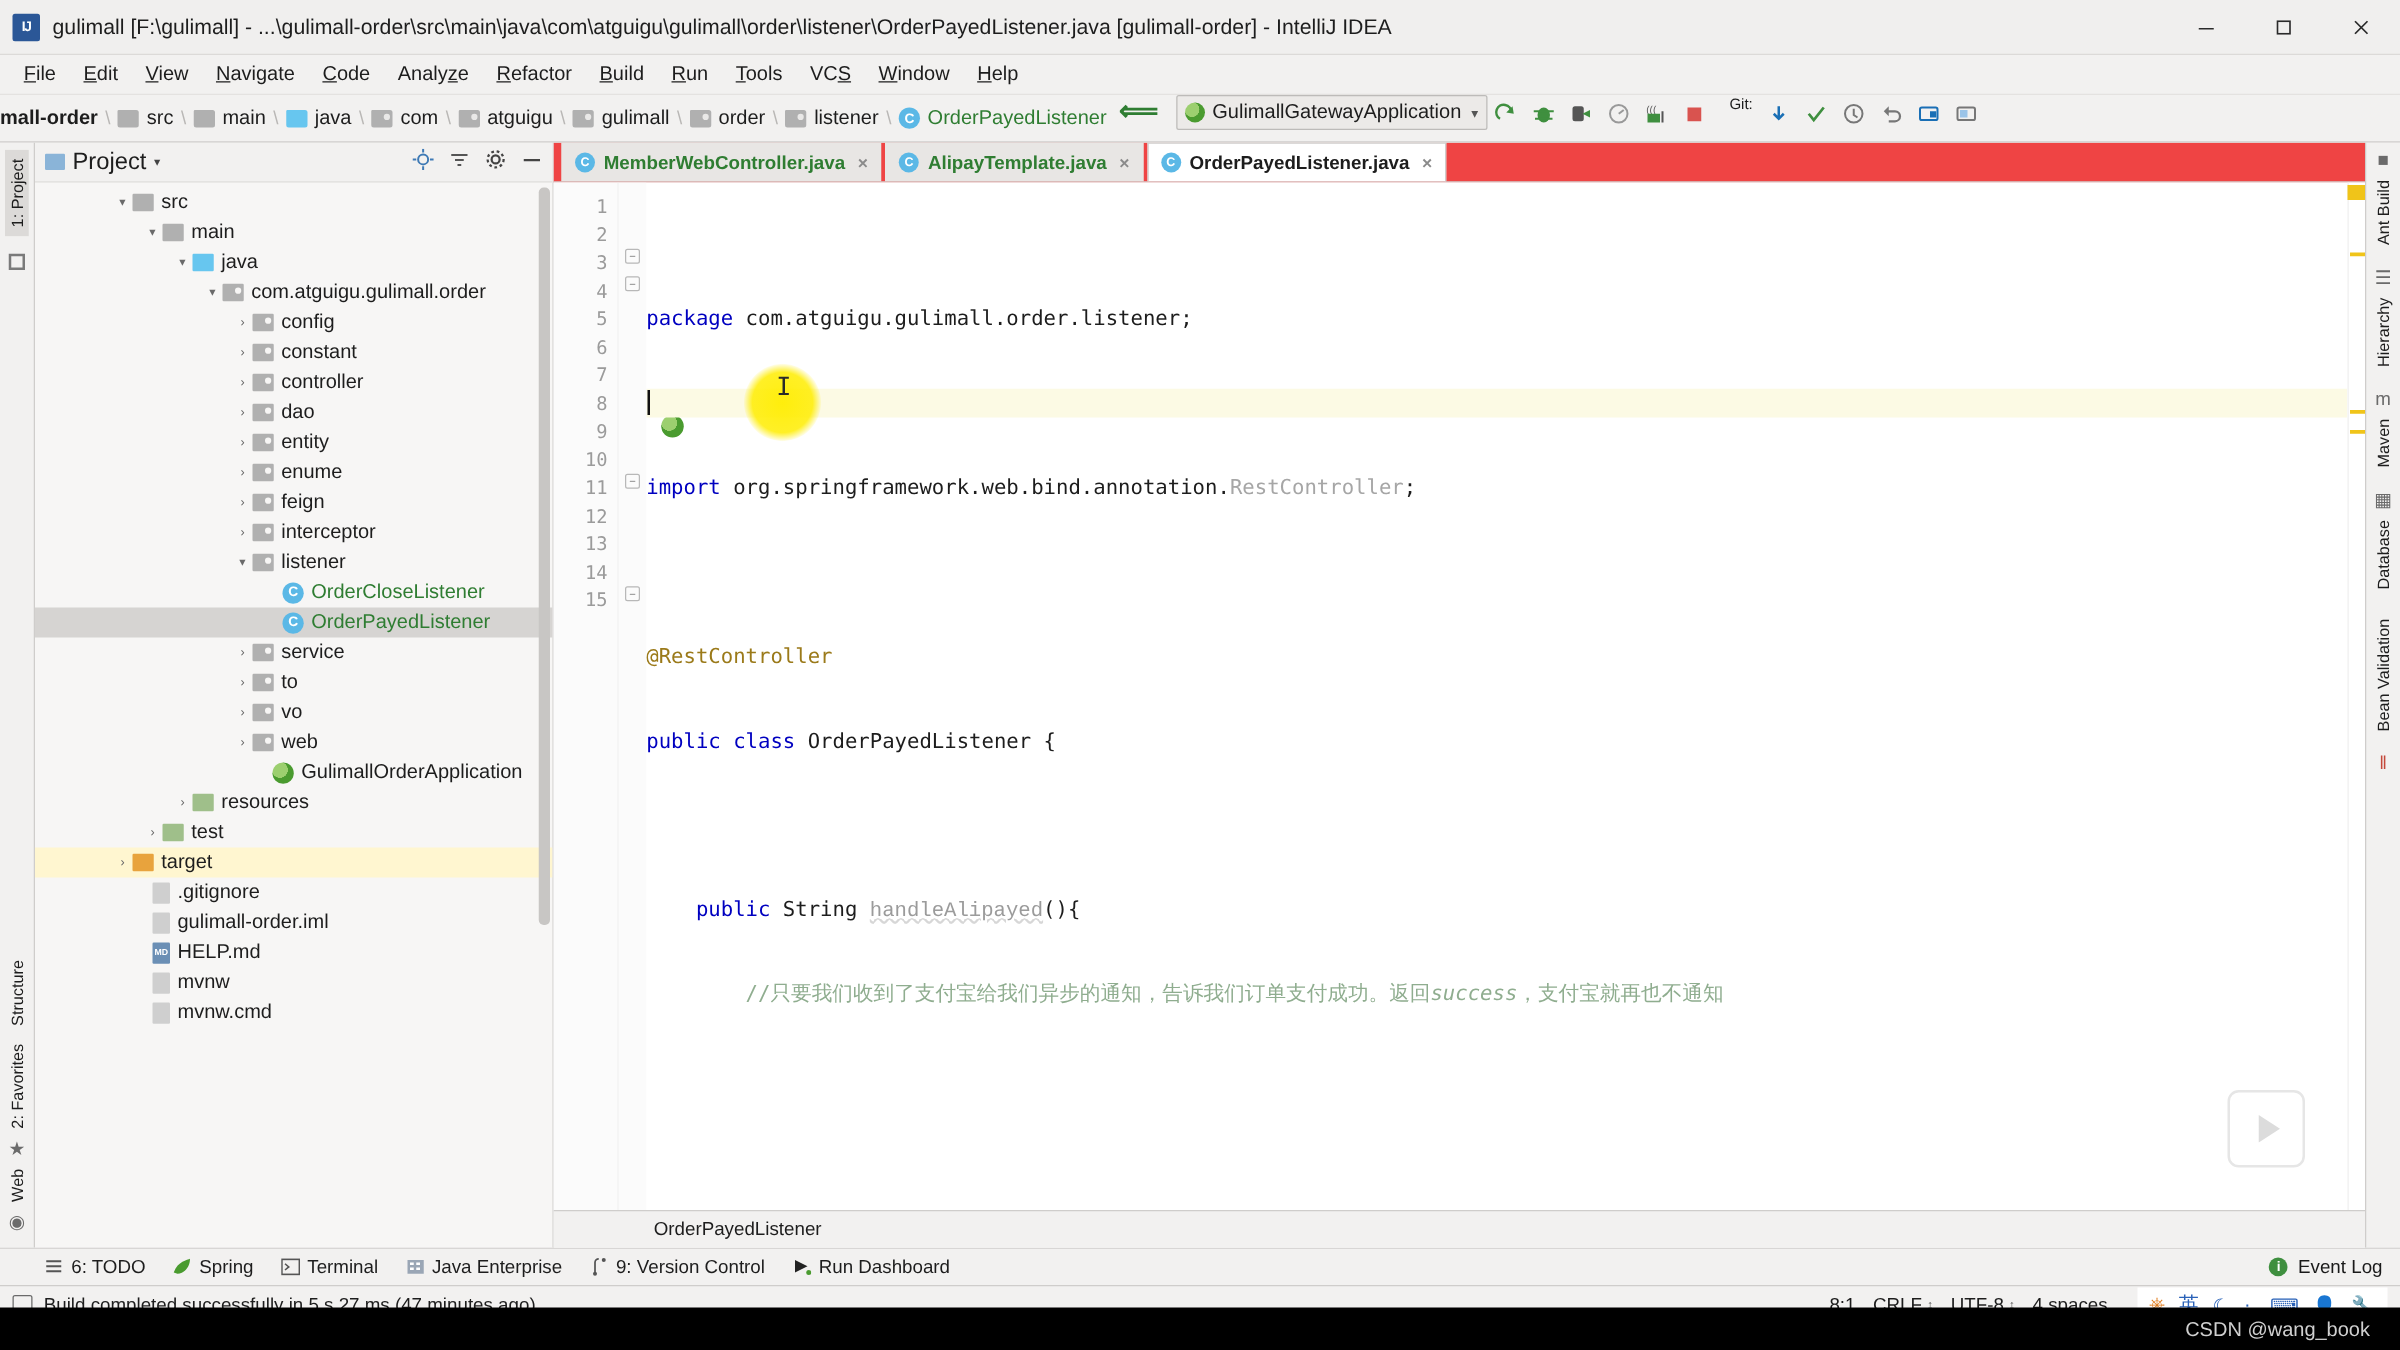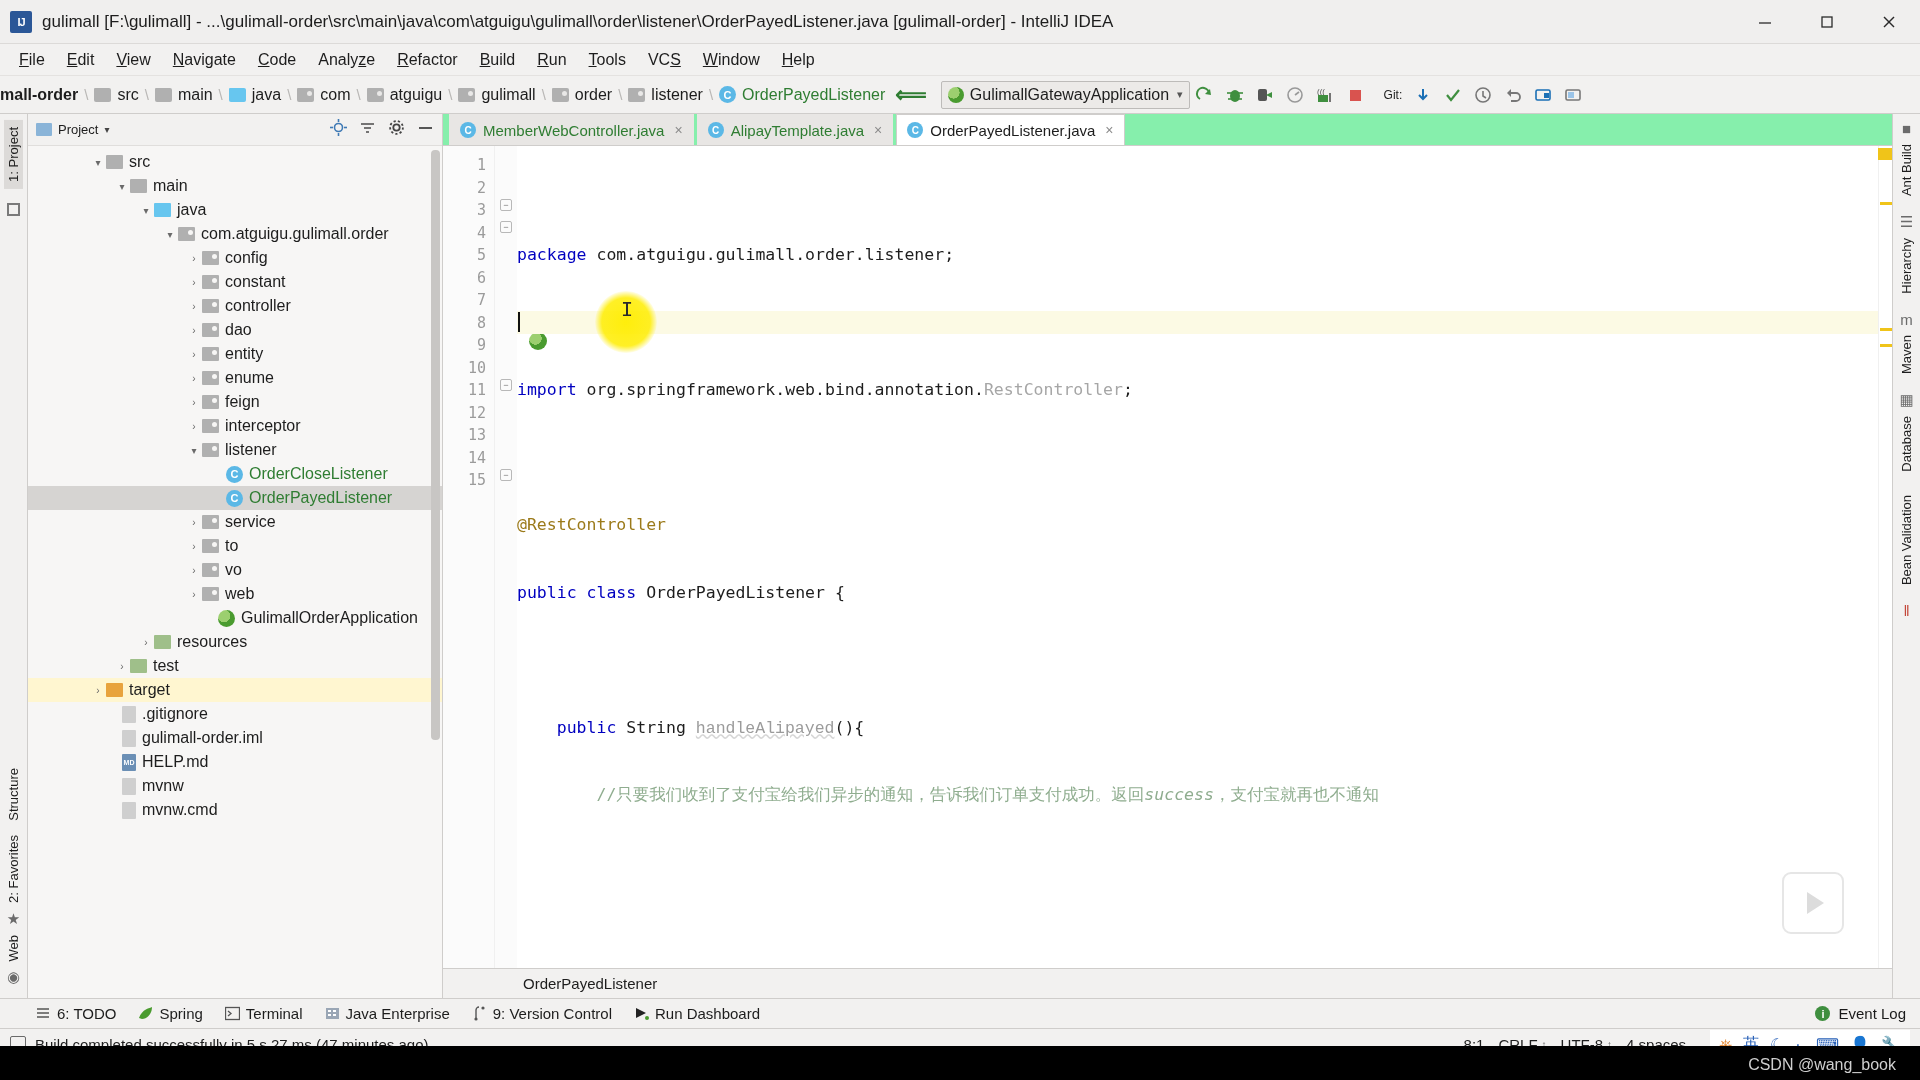--- a/index.html
+++ b/index.html
@@ -40,21 +40,21 @@
     height: 32px; background: #f2f1f0; display: flex; align-items: center;
     padding-left: 8px; border-bottom: 1px solid #e4e2e0;
   }
   .menu-item {
     font-size: 16px; color: #1d1d1d; padding: 2px 11px; white-space: nowrap;
   }
   .menu-item u { text-decoration: underline; }
 
   
   .toolbar {
-    height: 38px; background: #f2f1f0; display: flex; align-items: center;
+    height: 38px; background: #f2f1f0; display: flex; 
     border-bottom: 1px solid #cfcdcb; position: relative; overflow: hidden;
   }
   .crumb { display: flex; align-items: center; white-space: nowrap; }
   .crumb-label { font-size: 16px; color: #1d1d1d; }
   .crumb-label.bold { font-weight: bold; }
   .crumb-sep { color: #b9b7b5; margin: 0 6px; font-size: 15px; }
   .folder-ic {
     width: 17px; height: 14px; margin-right: 6px; border-radius: 1px 2px 2px 2px;
     background: #b0b0b0; position: relative; flex: none;
   }
@@ -113,21 +113,21 @@
     width: 415px; background: #f7f6f5; border-right: 1px solid #cfcdcb;
     display: flex; flex-direction: column;
   }
   .project-head {
     height: 32px; display: flex; align-items: center; padding: 0 8px;
     background: #f2f1f0; border-bottom: 1px solid #e0dedc; gap: 6px;
   }
   .proj-folder {
     width: 16px; height: 13px; background: #8ab4d8; border-radius: 1px; flex: none;
   }
-  .proj-title { font-size: 13px; color: #1d1d1d; }
+  .proj-title { font-size: 19px; color: #1d1d1d; }
   .proj-caret { font-size: 10px; color: #444; }
   .proj-head-icons { margin-left: auto; display: flex; align-items: center; gap: 12px; }
   .tree { flex: 1; overflow: hidden; position: relative; padding-top: 4px; font-size: 16px; }
   .node {
     height: 24px; display: flex; align-items: center; white-space: nowrap;
     color: #1d1d1d; position: relative;
   }
   .node.sel { background: #d6d4d2; }
   .node.highlight-y { background: #fff6d0; }
   .twisty { width: 16px; text-align: center; color: #6a6a6a; font-size: 10px; flex: none; }
@@ -161,22 +161,22 @@
   }
   .n-label.green { color: #2f7d32; }
   .proj-scrollbar {
     position: absolute; right: 2px; top: 4px; width: 9px; height: 590px;
     background: #c8c6c4; border-radius: 4px;
   }
 
   
   .editor-col { flex: 1; display: flex; flex-direction: column; background: #fff; min-width: 0; }
   .tabs {
-    height: 32px; background: #86efac; display: flex; align-items: flex-end;
-    border-bottom: 1px solid #cfcdcb; padding-left: 6px;
+    height: 32px; background: #ef4444; display: flex; align-items: flex-end;
+    border-bottom: 1px solid #cfcdcb; padding-left: 6px; font-weight: bold;
   }
   .tab {
     height: 31px; display: flex; align-items: center; gap: 7px; padding: 0 10px;
     border: 1px solid transparent; border-bottom: none; font-size: 15px;
     background: #e8e6e4; margin-right: 3px; white-space: nowrap;
   }
   .tab.active { background: #ffffff; border-color: #cfcdcb; }
   .tab .t-ic {
     width: 16px; height: 16px; border-radius: 50%; background: #5bb8e6; flex: none;
     position: relative;

